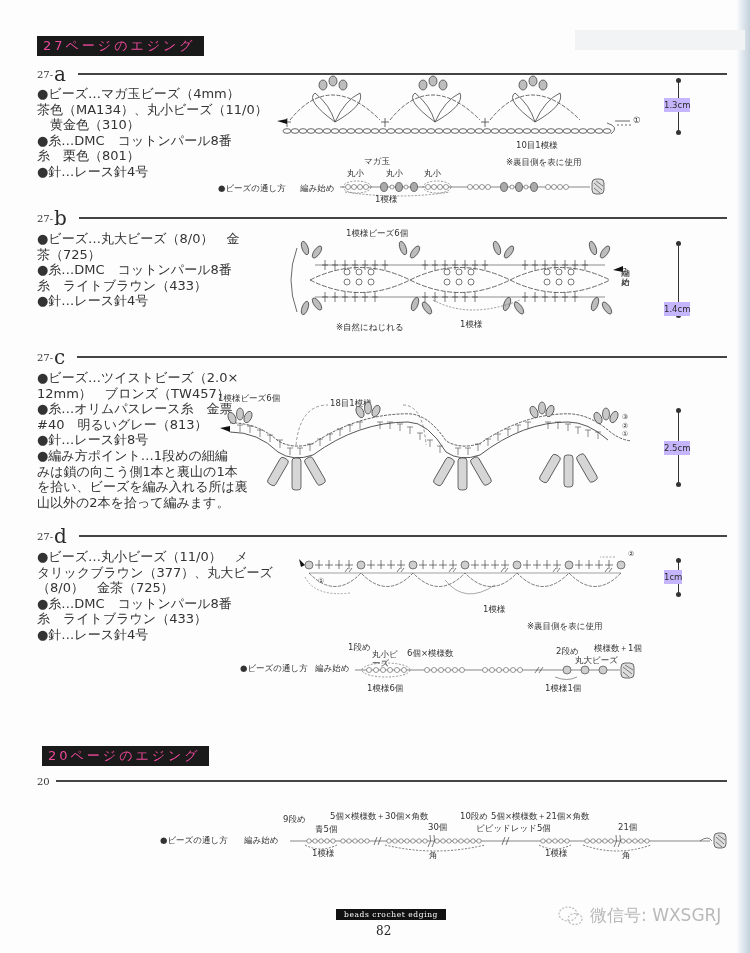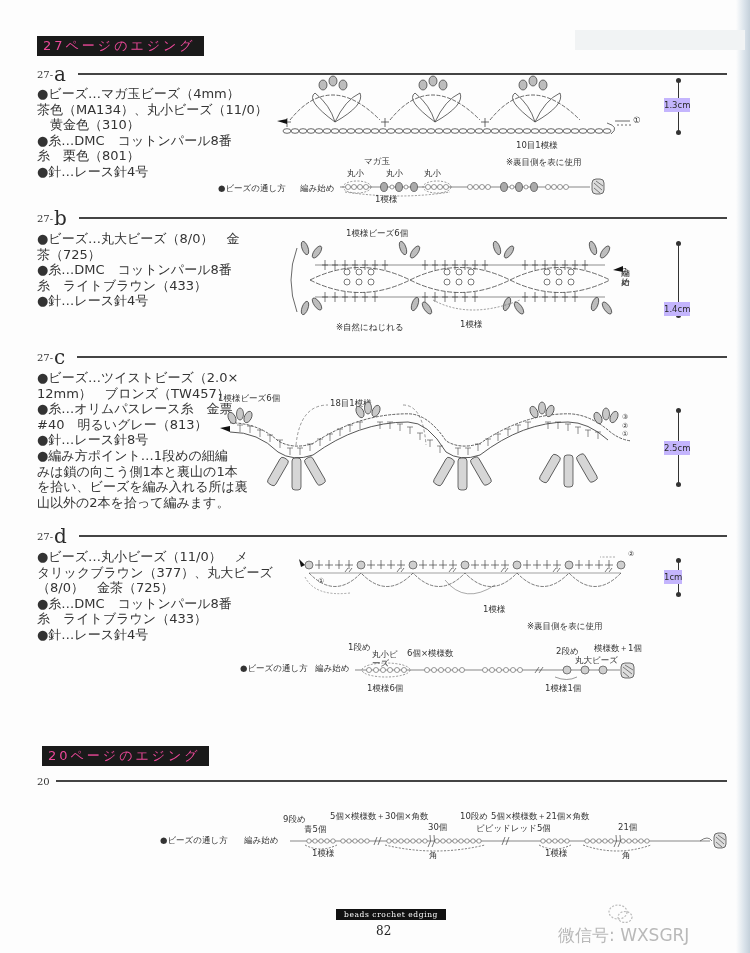--- a/index.html
+++ b/index.html
@@ -14,21 +14,21 @@
   .mat{position:absolute;left:37px;font-size:13px;line-height:15.6px;color:#333;}
   .mat div{white-space:nowrap;}
   .dim{position:absolute;width:60px;}
   .dim .line{position:absolute;left:28px;width:1px;background:#333;}
   .dim .dot{position:absolute;left:26px;width:5px;height:5px;border-radius:50%;background:#333;}
   .dim .lbl{position:absolute;left:14px;font-size:8.5px;background:#c4b5fd;padding:2px 0;}
   .t{position:absolute;font-size:8.5px;color:#333;white-space:nowrap;}
   svg{position:absolute;overflow:visible;}
   .foot-bar{position:absolute;left:336px;top:909px;width:110px;height:11px;background:#111;color:#fff;font-family:"DejaVu Serif",serif;font-size:7.5px;letter-spacing:0.6px;text-align:center;line-height:11px;}
   .page-num{position:absolute;left:376px;top:924px;font-family:"DejaVu Serif",serif;font-size:12px;color:#222;}
-  .wm{position:absolute;left:558px;top:904px;display:flex;align-items:center;color:#b9b9b9;font-size:17px;flex-direction:column;}
+  .wm{position:absolute;left:558px;top:904px;display:flex;align-items:center;color:#b9b9b9;font-size:17px;}
   .wm svg{position:relative;margin-right:6px;}
 </style>
 </head>
 <body>
 
 <div class="edge"></div>
 <div class="ghost"></div>
 
 <div class="banner" style="left:37px;top:36px;">27ページのエジング</div>
 
@@ -407,21 +407,21 @@
   <path d="M268 7 L 277 14 M268 12 L 274 17 M270 5 L 278 10" stroke="#333" stroke-width="0.6"></path>
 </svg>
 
 <div class="banner" style="left:42px;top:746px;">20ページのエジング</div>
 <div class="sec-head" style="top:773px;">
   <span class="sec-label">20</span>
   <span class="sec-rule" style="margin-left:6px;"></span>
 </div>
 
 <span class="t" style="left:283px;top:814px;text-align:right;">9段め</span>
-<span class="t" style="left:304px;top:824px;">青5個</span>
+<span class="t" style="left:315px;top:824px;">青5個</span>
 <span class="t" style="left:330px;top:811px;">5個×模様数＋30個×角数</span>
 <span class="t" style="left:428px;top:822px;">30個</span>
 <span class="t" style="left:160px;top:835px;">●ビーズの通し方</span>
 <span class="t" style="left:244px;top:835px;">編み始め</span>
 <span class="t" style="left:312px;top:848px;">1模様</span>
 <span class="t" style="left:429px;top:850px;">角</span>
 <span class="t" style="left:460px;top:811px;">10段め</span>
 <span class="t" style="left:491px;top:811px;">5個×模様数＋21個×角数</span>
 <span class="t" style="left:476px;top:823px;">ビビッドレッド5個</span>
 <span class="t" style="left:618px;top:822px;">21個</span>

